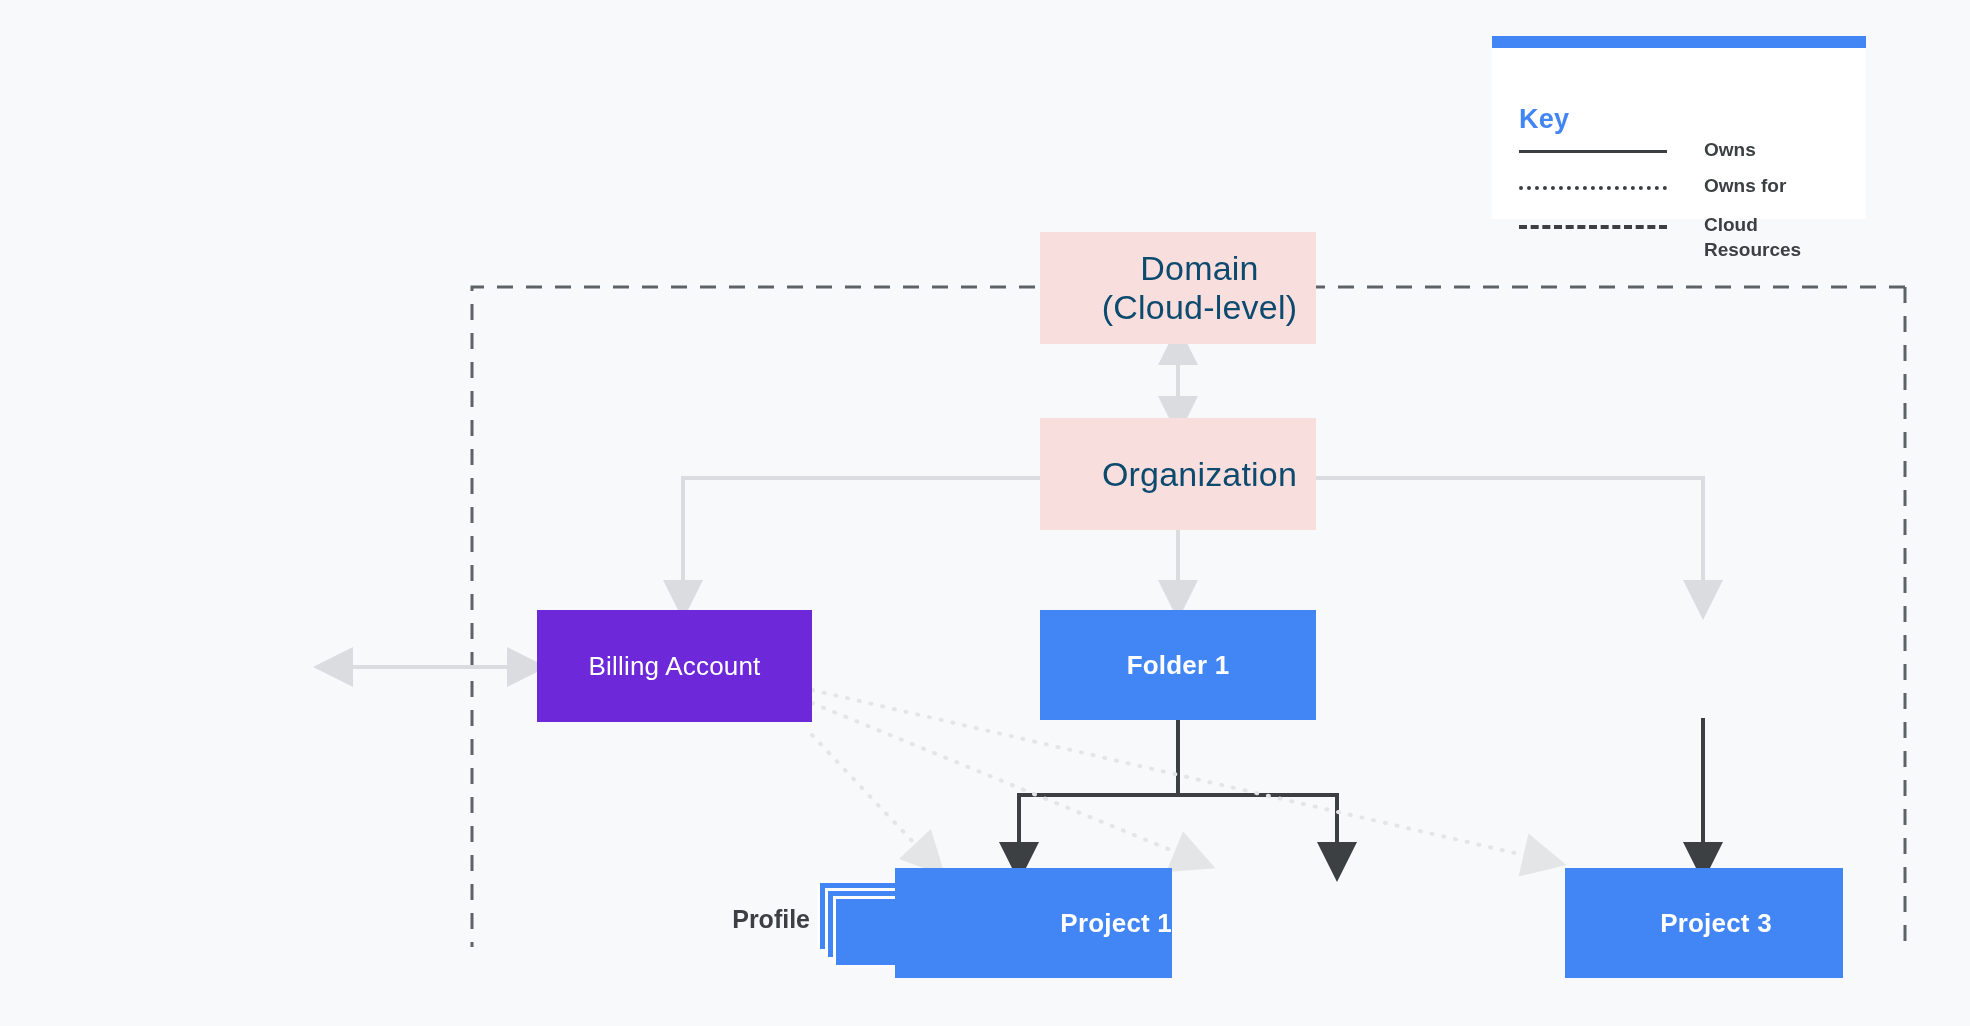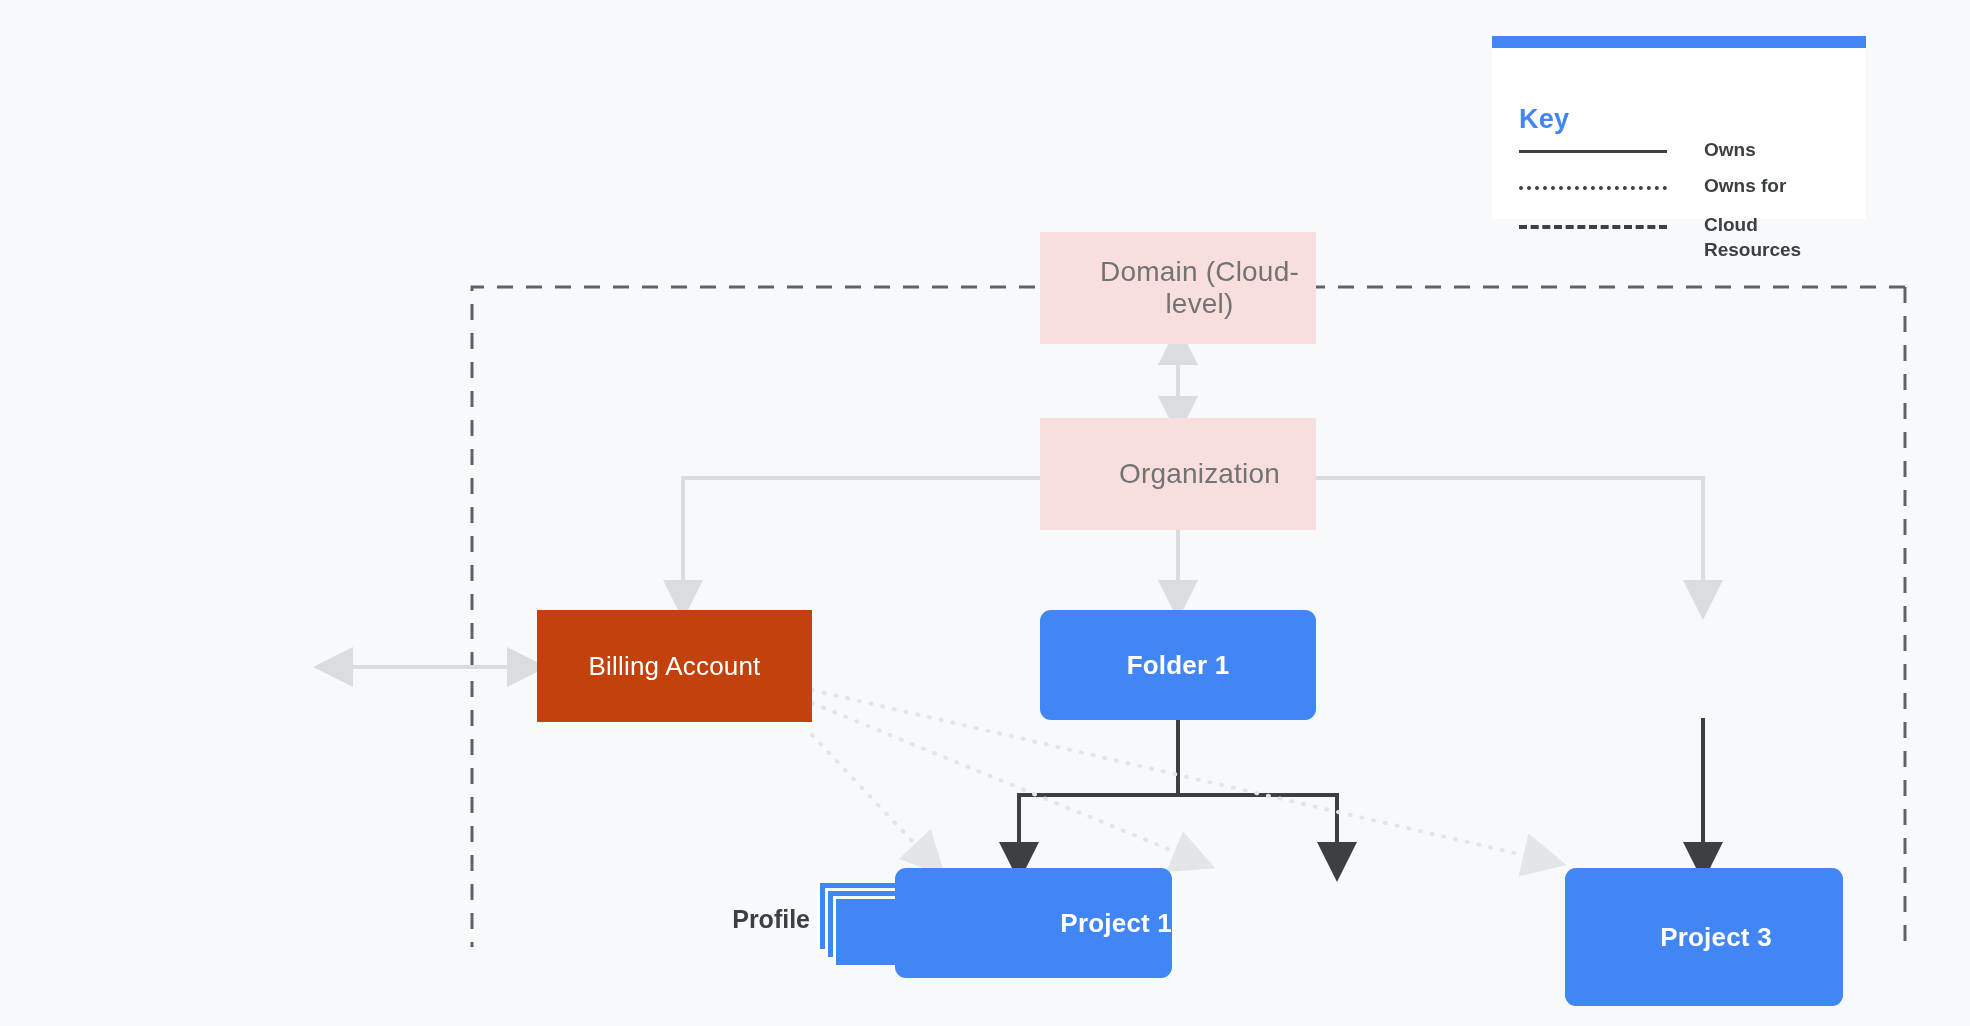--- a/index.html
+++ b/index.html
@@ -21,24 +21,24 @@
     pointer-events: none;
   }
   .node {
     position: absolute;
     display: flex;
     align-items: center;
     justify-content: center;
     text-align: center;
     box-sizing: border-box;
   }
-  .node-pink   { background: #F9DEDE; color: #737373; font-size: 28px; font-weight: 400; letter-spacing: .2px; padding-left: 43px; }
+  .node-pink   { background: #F9DEDE; color: #0c4a6e; font-size: 34px; font-weight: 400; letter-spacing: .2px; padding-left: 43px; }
   .node-cream  { background: #FAEFD7; color: #FFFFFF; font-size: 26px; font-weight: 400; letter-spacing: .2px; }
-  .node-green  { background: #c2410c; color: #FFFFFF; font-size: 26px; font-weight: 400; letter-spacing: .2px; }
-  .node-blue   { background: #4285F4; color: #FFFFFF; font-size: 26px; font-weight: bold; letter-spacing: .2px; border-radius: 11px; }
+  .node-green  { background: #6d28d9; color: #FFFFFF; font-size: 26px; font-weight: 400; letter-spacing: .2px; }
+  .node-blue   { background: #4285F4; color: #FFFFFF; font-size: 26px; font-weight: bold; letter-spacing: .2px; }
 
   #page-title {
     position: absolute;
     left: 50px; top: 176px;
     font-size: 46px;
     font-weight: 400;
     color: #757C81;
     letter-spacing: .3px;
     white-space: nowrap;
   }
@@ -160,21 +160,21 @@
   <div class="label-card" style="left:825px; top:888px; width:122px; height:72px;"></div>
   <div class="label-card" style="left:833px; top:896px; width:122px; height:72px;"></div>
 
   <div id="labels-caption">Profile</div>
 
   <div class="node node-blue" style="left:895px; top:868px; width:277px; height:110px;justify-content:flex-end;">
     <span>Project 1</span>
   </div>
 
 
-  <div class="node node-blue" style="left:1565px; top:868px; width:278px; height:138px;padding-left:24px;">
+  <div class="node node-blue" style="left:1565px; top:868px; width:278px; height:110px;padding-left:24px;">
     <span>Project 3</span>
   </div>
 
   <div id="key-panel">
     <div id="key-accent-bar"></div>
     <div id="key-title">Key</div>
 
     <div class="key-row" style="top:103px;">
       <div class="key-sample key-owns"></div>
       <div class="key-text">Owns</div>

